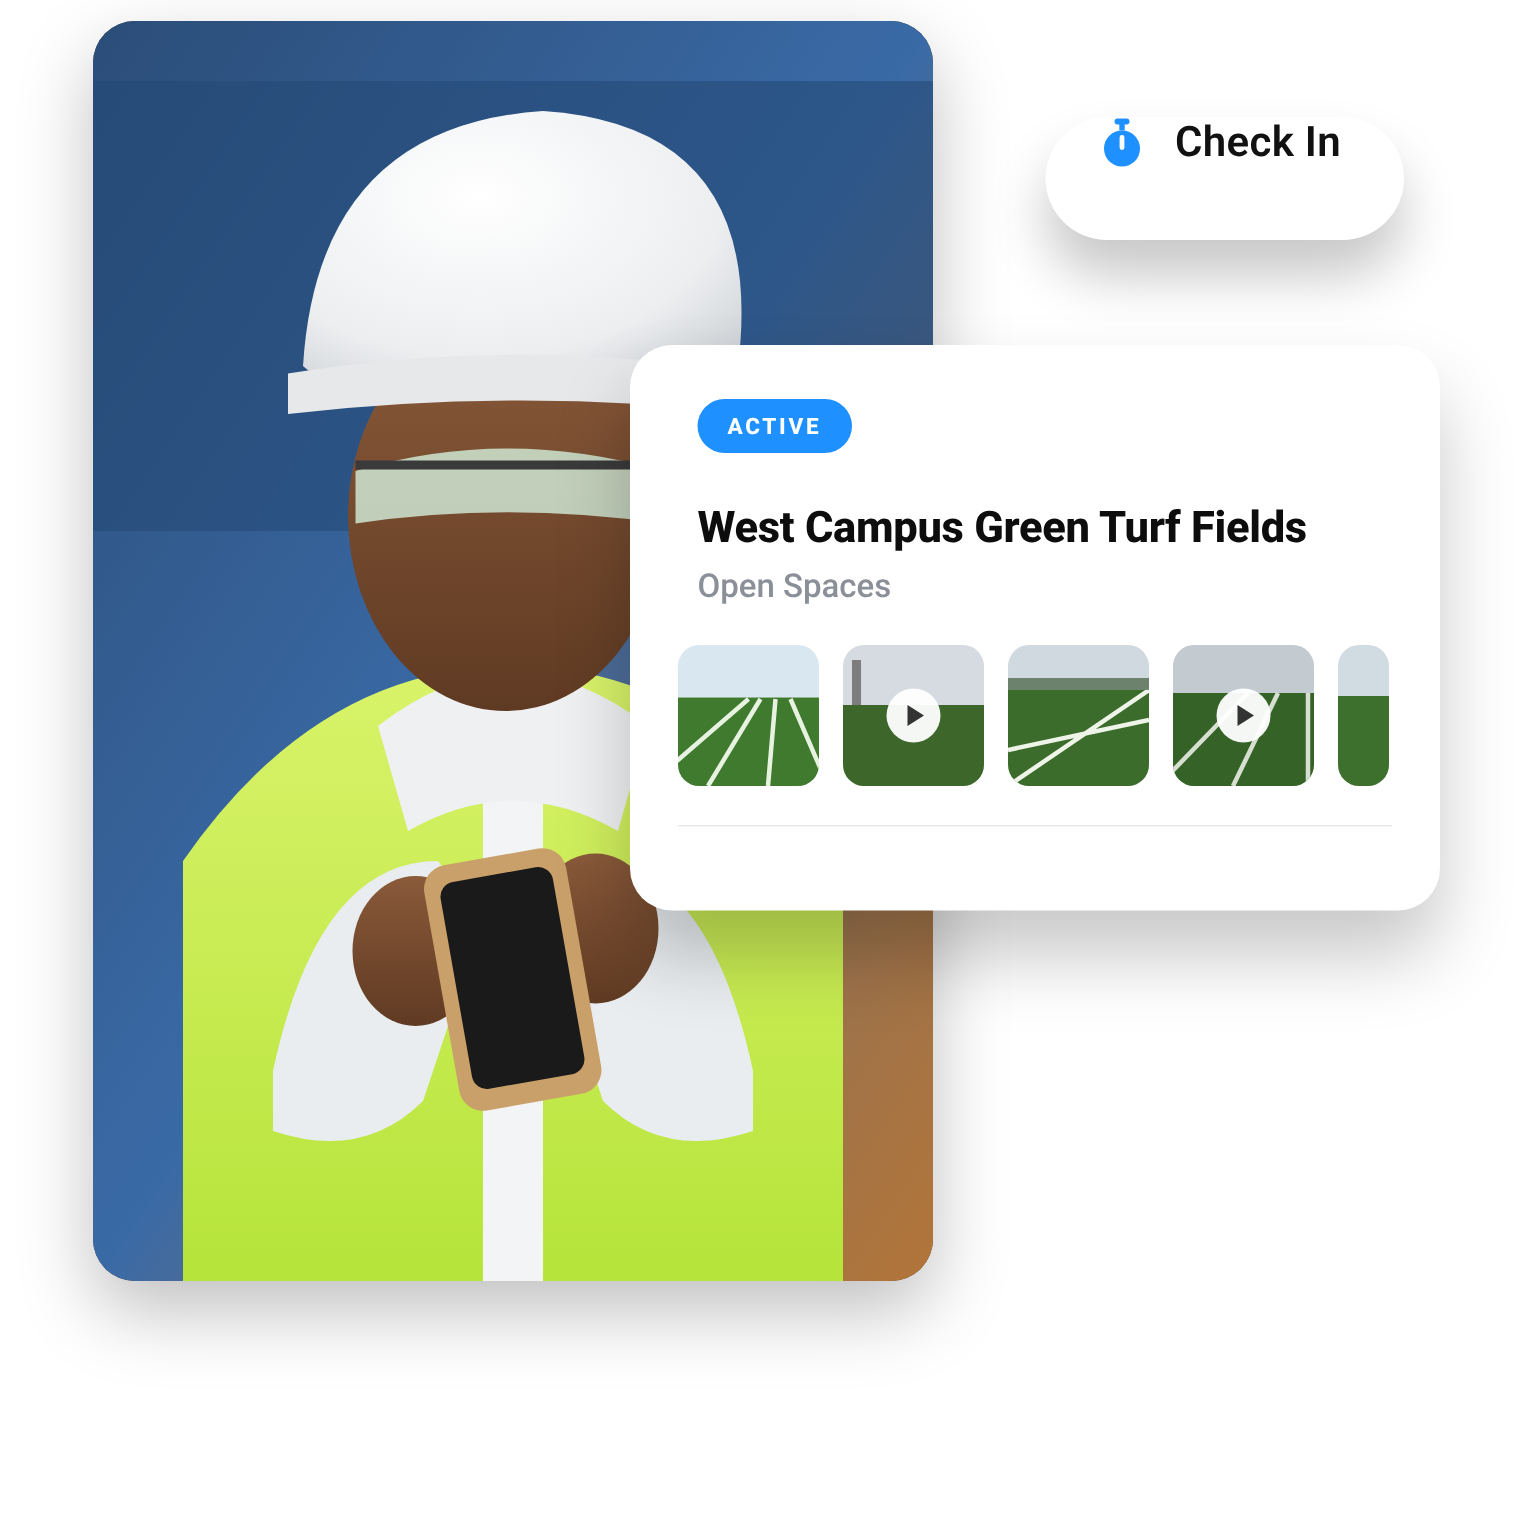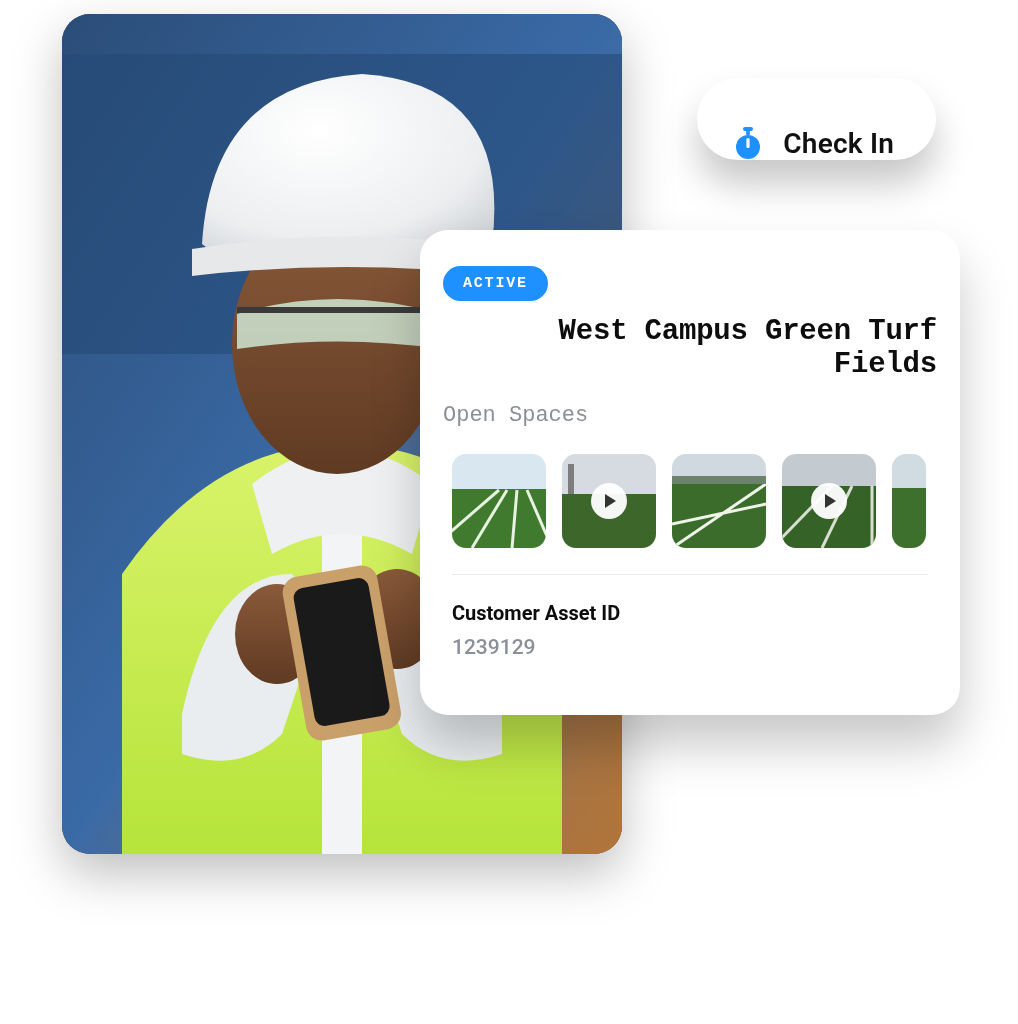--- a/index.html
+++ b/index.html
@@ -21,21 +21,21 @@
   
   .checkin {
     position: absolute;
     right: 82px; top: 78px;
     height: 82px;
     padding: 0 42px 0 34px;
     background: #fff;
     border-radius: 999px;
     box-shadow: 0 24px 36px rgba(0,0,0,.22);
     display: inline-flex;
-    align-items: flex-end;
+    align-items: flex-start;
     gap: 18px;
     cursor: pointer;
   }
   .checkin .label {
     font-size: 28px;
     font-weight: 600;
     color: #111;
     letter-spacing: .2px;
   }
   .checkin .icon {
@@ -47,41 +47,40 @@
   .detail-card {
     position: absolute;
     left: 420px; top: 230px;
     width: 540px;
     background: #fff;
     border-radius: 28px;
     box-shadow: 0 30px 50px rgba(0,0,0,.22);
     padding: 36px 0 30px 0;
     overflow: hidden;
   }
-  .detail-inner { padding: 0 23px; font-family: Liberation Mono, monospace; }
+  .detail-inner { padding: 0 45px; }
   .status-badge {
     display: inline-block;
     background: #1e90ff;
     color: #fff;
     font-size: 15px;
     font-weight: 800;
     letter-spacing: 1.8px;
     padding: 9px 20px;
     border-radius: 999px;
   }
   .title {
-    margin-top: 14px;
+    margin-top: 33px;
     font-size: 29px;
     font-weight: 800;
     color: #0d0d0d;
     letter-spacing: -.2px;
-    text-align: right;
   }
   .subtitle {
-    margin-top: 22px;
+    margin-top: 10px;
     font-size: 22px;
     color: #8a8f98;
     font-weight: 500;
   }
 
   .thumbs {
     margin-top: 26px;
     padding-left: 32px;
     display: flex;
     gap: 16px;
@@ -249,20 +248,16 @@
         <svg class="field" viewBox="0 0 94 94" preserveAspectRatio="xMidYMid slice">
           <rect width="94" height="34" fill="#d0dbe2"></rect>
           <rect y="34" width="94" height="60" fill="#3e702d"></rect>
         </svg>
       </div>
     </div>
 
     <div class="divider"></div>
 
     <div class="kv-block">
-      <div class="kv-label">Customer Asset ID</div>
-      <div class="kv-value">1239129</div>
-    </div>
-    <div class="kv-block">
     </div>
   </div>
 
 </div>
 
 </body></html>

